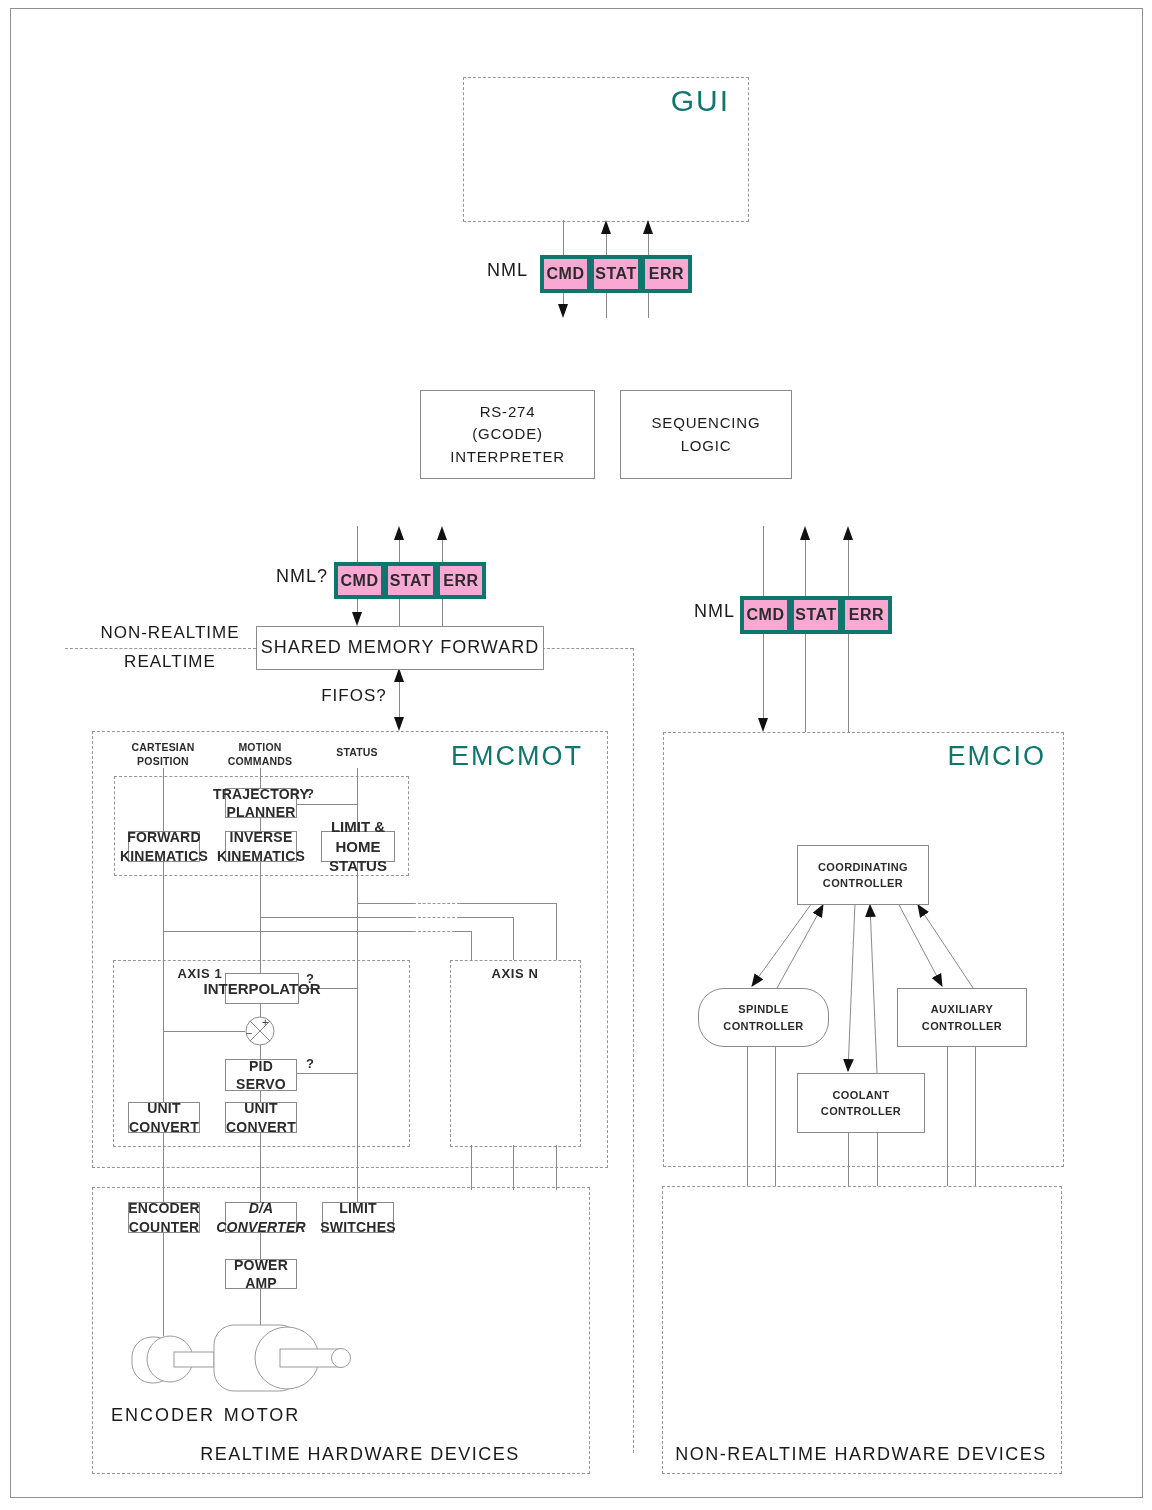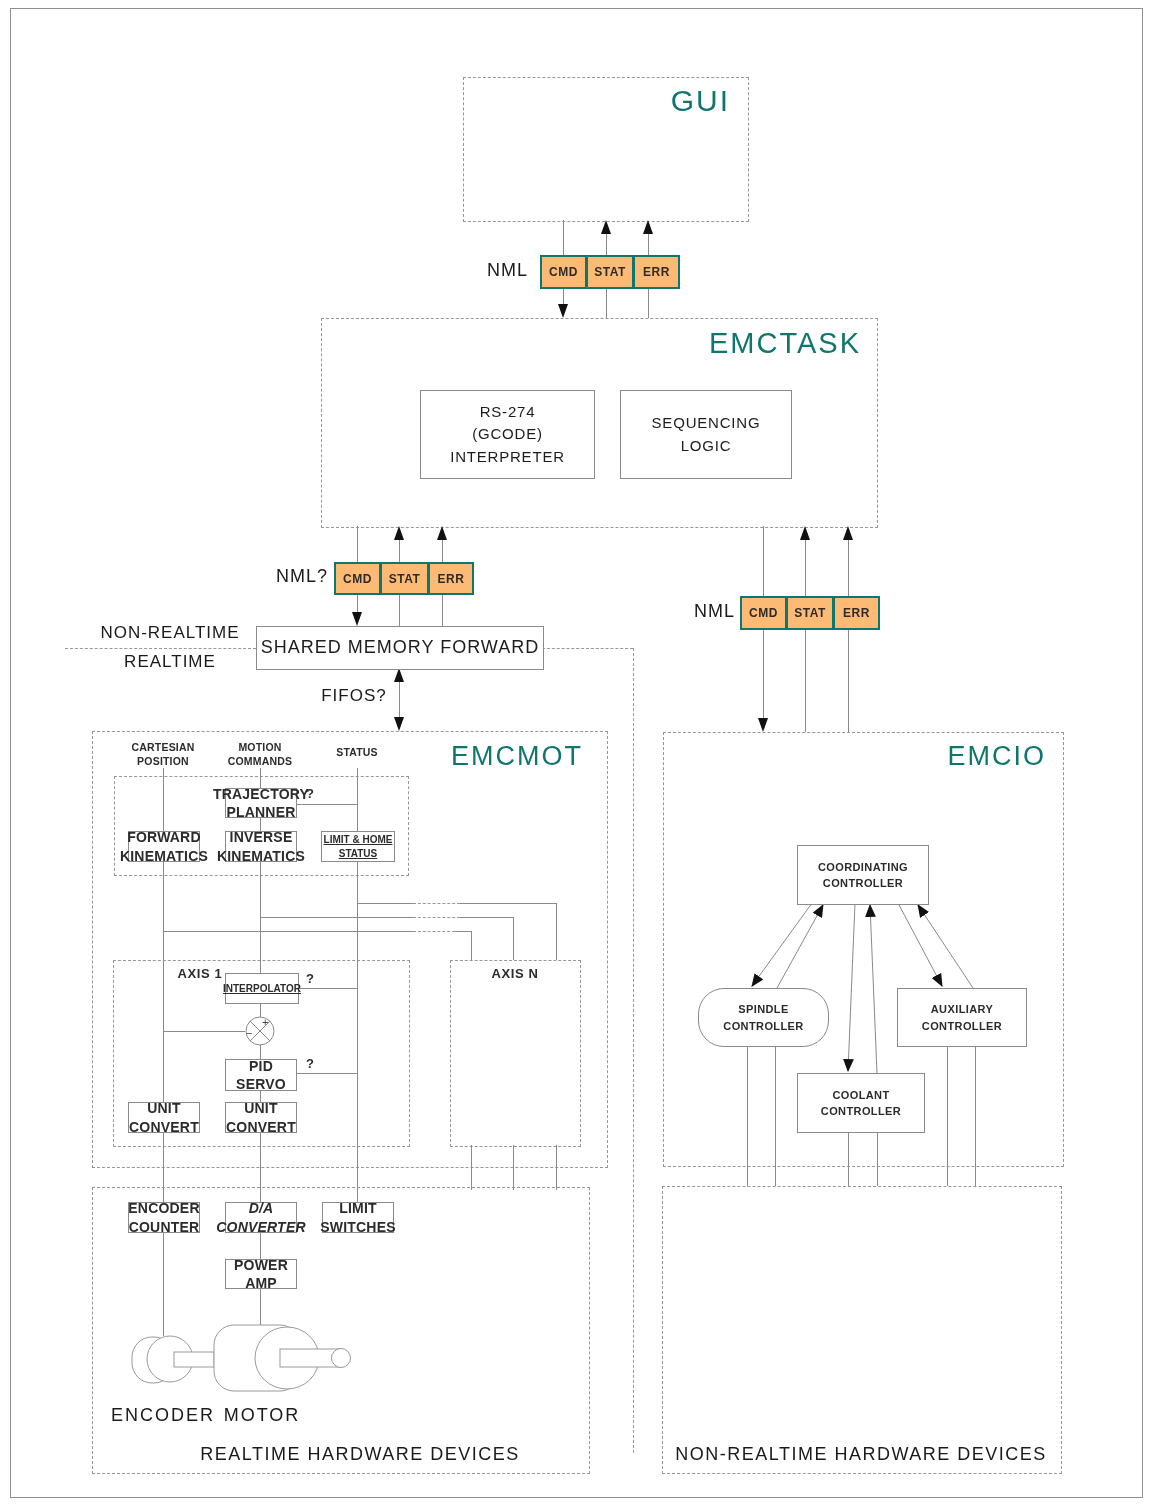--- a/index.html
+++ b/index.html
@@ -3,37 +3,37 @@
 <meta charset="utf-8">
 <style>
   html,body{margin:0;padding:0;background:#fff;}
   #canvas{position:relative;width:1152px;height:1510px;background:#ffffff;
           font-family:"Liberation Sans",sans-serif;color:#1a1a1a;overflow:hidden;}
   .db{position:absolute;border:1px dashed #979797;}
   .sb{position:absolute;border:1px solid #8a8a8a;background:#fff;display:flex;
       align-items:center;justify-content:center;text-align:center;
       font-weight:bold;font-size:14px;line-height:1.32;letter-spacing:.2px;
       color:#2b2b2b;white-space:pre-line;}
-  .sb.f9{font-size:10px;letter-spacing:0;text-decoration:underline;}
+  .sb.f9{font-size:15px;letter-spacing:0;}
   .sb.md{font-weight:normal;font-size:15px;letter-spacing:.8px;line-height:1.5;color:#1c1c1c;}
   .sb.lg{font-weight:normal;font-size:18px;letter-spacing:1px;color:#1c1c1c;}
   .sb.ctrl{font-size:11px;letter-spacing:.4px;line-height:1.5;}
   .vl{position:absolute;width:1px;background:#8a8a8a;}
   .hl{position:absolute;height:1px;background:#8a8a8a;}
   .dhl{position:absolute;height:0;border-top:1px dashed #979797;}
   .dvl{position:absolute;width:0;border-left:1px dashed #979797;}
   .au{position:absolute;width:0;height:0;border-left:5px solid transparent;
       border-right:5px solid transparent;border-bottom:14px solid #111;}
   .ad{position:absolute;width:0;height:0;border-left:5px solid transparent;
       border-right:5px solid transparent;border-top:14px solid #111;}
   .t{position:absolute;white-space:pre-line;}
   .title{font-size:29px;letter-spacing:2px;color:#0f766e;position:absolute;}
   .chanrow{position:absolute;display:flex;}
-  .chan{border:2px solid #0f766e;background:#fdba74;display:flex;align-items:center;
-        justify-content:center;font-weight:bold;font-size:12px;letter-spacing:.5px;color:#2b2b2b;}
+  .chan{border:4px solid #0f766e;background:#f9a8d4;display:flex;align-items:center;
+        justify-content:center;font-weight:bold;font-size:16px;letter-spacing:.5px;color:#2b2b2b;}
   .chan+.chan{margin-left:-1px;}
   .nml{font-size:18px;letter-spacing:1px;text-align:right;}
   .small-lbl{font-weight:bold;font-size:10.5px;line-height:1.32;text-align:center;
              letter-spacing:.2px;color:#2b2b2b;}
   .axis-lbl{font-weight:bold;font-size:13px;letter-spacing:.6px;text-align:center;color:#2b2b2b;}
   .mid{font-size:17px;letter-spacing:1px;}
   .cap{font-size:18px;letter-spacing:1.5px;text-align:center;}
   .q{font-weight:bold;font-size:13px;color:#2b2b2b;}
   svg{position:absolute;overflow:visible;}
 </style>
@@ -41,23 +41,20 @@
 <body>
 
 <div id="canvas">
 
   <div class="db" style="left:10px;top:8px;width:1131px;height:1488px;border-style:solid;border-color:#8f8f8f;"></div>
 
   <div class="db" style="left:463px;top:77px;width:284px;height:143px;">
     <span class="title" style="right:18px;top:6px;font-size:30px;">GUI</span>
   </div>
 
-  <div class="db" style="left:321px;top:318px;width:555px;height:208px;">
-    <span class="title" style="right:16px;top:8px;">EMCTASK</span>
-  </div>
 
   <div class="db" style="left:92px;top:731px;width:514px;height:435px;">
     <span class="title" style="right:24px;top:9px;font-size:27px;">EMCMOT</span>
   </div>
 
   <div class="db" style="left:114px;top:776px;width:293px;height:98px;"></div>
   <div class="db" style="left:113px;top:960px;width:295px;height:185px;"></div>
   <div class="db" style="left:450px;top:960px;width:129px;height:185px;"></div>
 
   <div class="db" style="left:663px;top:732px;width:399px;height:433px;">

